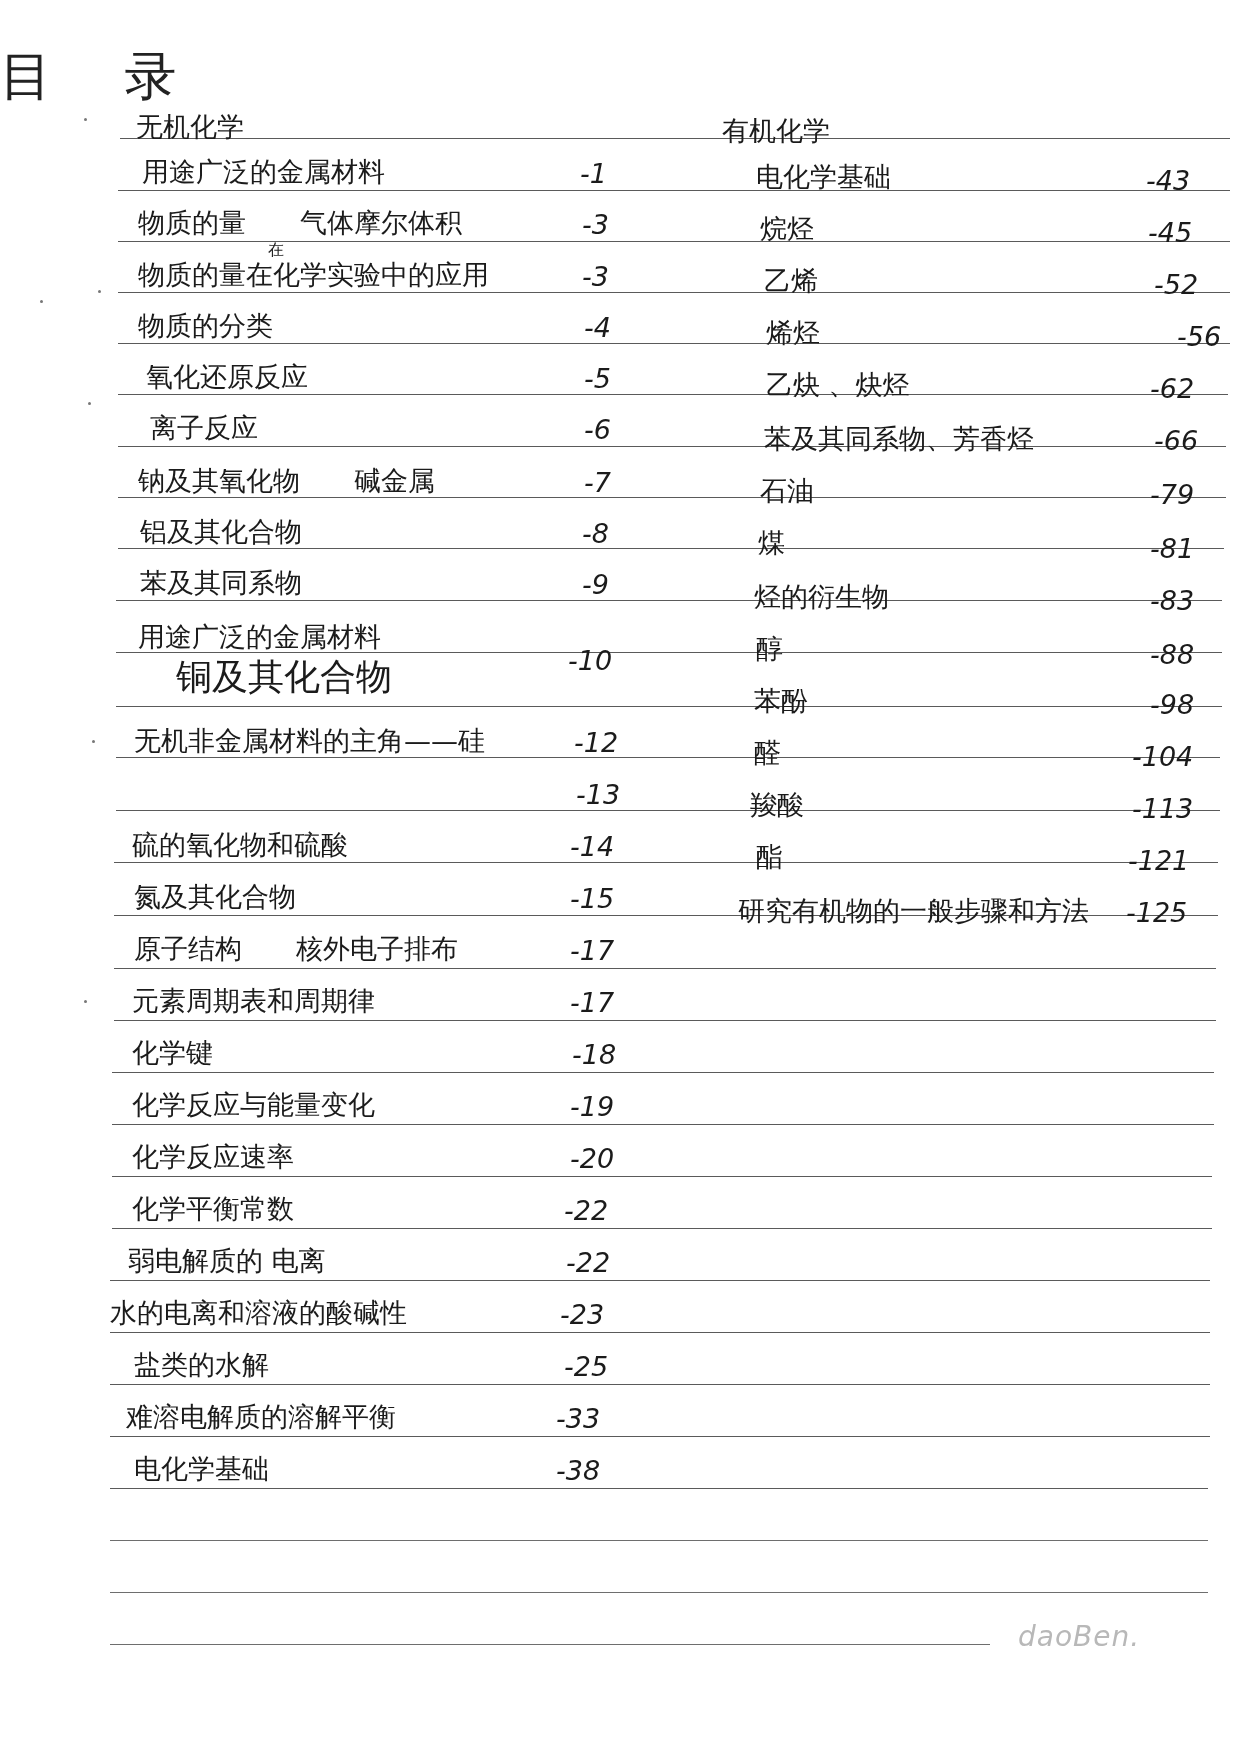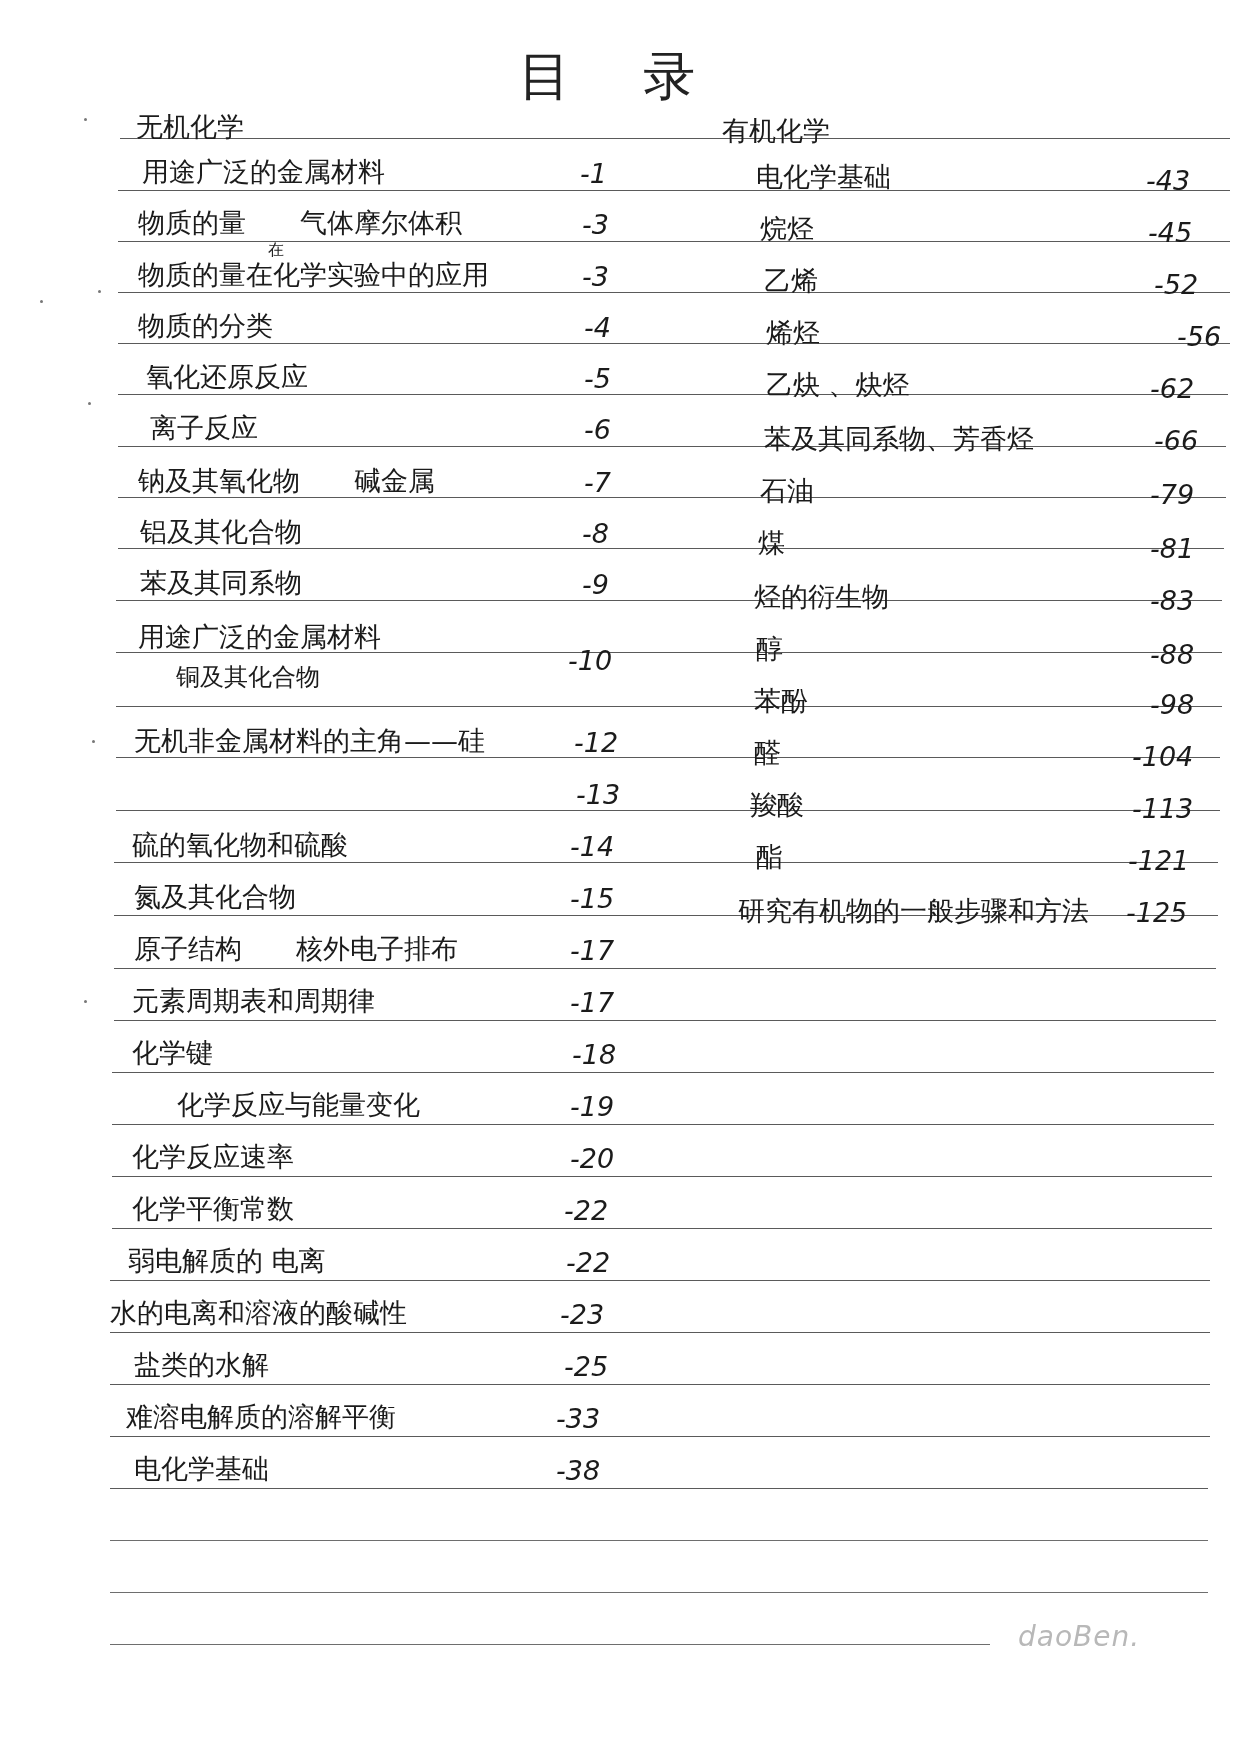--- a/index.html
+++ b/index.html
@@ -8,37 +8,37 @@
       height: 1758px;
       background: #ffffff;
       position: relative;
       overflow: hidden;
       font-family: "DejaVu Sans", "Liberation Sans", sans-serif;
       color: #1a1a1a;
     }
     .page { position: absolute; left: 0; top: 0; width: 1242px; height: 1758px; }
     .title {
       position: absolute; left: 0; width: 1242px; top: 42px;
-      text-align: center; font-size: 52px; letter-spacing: 28px;
+      font-size: 52px; letter-spacing: 28px;
       font-weight: normal; color: #222;
     }
     .rule {
       position: absolute; height: 0; border-top: 1.6px solid #5a5a5a;
     }
     .rule.faint { border-top-color: #6e6e6e; }
     .entry {
       position: absolute; font-size: 27px; line-height: 34px; white-space: nowrap;
       color: #1b1b1b;
     }
     .num {
       position: absolute; font-size: 27px; line-height: 34px; white-space: nowrap;
       color: #1b1b1b; font-style: italic;
     }
     .section-head { font-size: 27px; }
-    .sub { font-size: 24px; }
+    .sub { font-size: 36px; }
     .insert {
       position: absolute; font-size: 16px; color: #222;
     }
     .strike-over {
       position: relative; display: inline-block;
     }
     .watermark {
       position: absolute; left: 1018px; top: 1620px; font-size: 28px;
       font-style: italic; color: #b8b8b8; letter-spacing: 1px;
       font-family: "DejaVu Sans", sans-serif;
@@ -130,21 +130,21 @@
 
   <div class="entry" style="left:134px; top:932px;">原子结构　　核外电子排布</div>
   <div class="num" style="left:570px; top:934px;">-17</div>
 
   <div class="entry" style="left:132px; top:984px;">元素周期表和周期律</div>
   <div class="num" style="left:570px; top:986px;">-17</div>
 
   <div class="entry" style="left:132px; top:1036px;">化学键</div>
   <div class="num" style="left:572px; top:1038px;">-18</div>
 
-  <div class="entry" style="left:132px; top:1088px;margin-left:45px;">化学反应与能量变化</div>
+  <div class="entry" style="left:132px; top:1088px;">化学反应与能量变化</div>
   <div class="num" style="left:570px; top:1090px;">-19</div>
 
   <div class="entry" style="left:132px; top:1140px;">化学反应速率</div>
   <div class="num" style="left:570px; top:1142px;">-20</div>
 
   <div class="entry" style="left:132px; top:1192px;">化学平衡常数</div>
   <div class="num" style="left:564px; top:1194px;">-22</div>
 
   <div class="entry" style="left:128px; top:1244px;">弱电解质的 电离</div>
   <div class="num" style="left:566px; top:1246px;">

